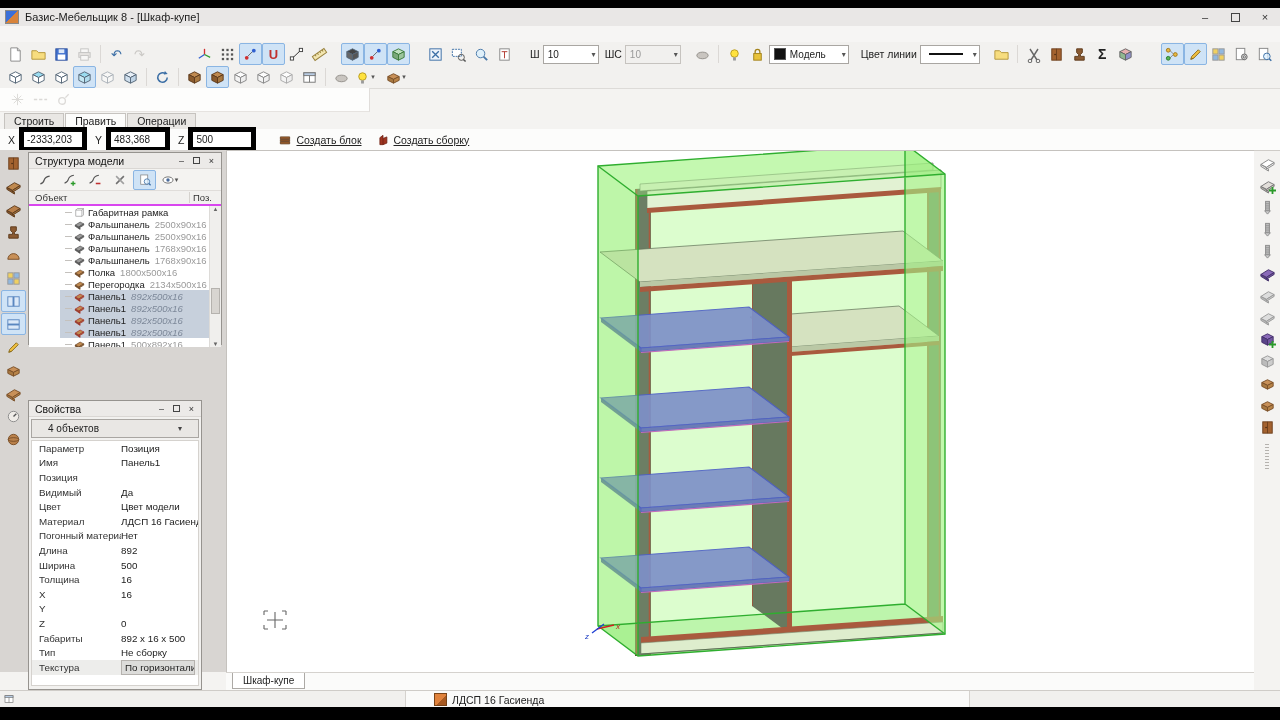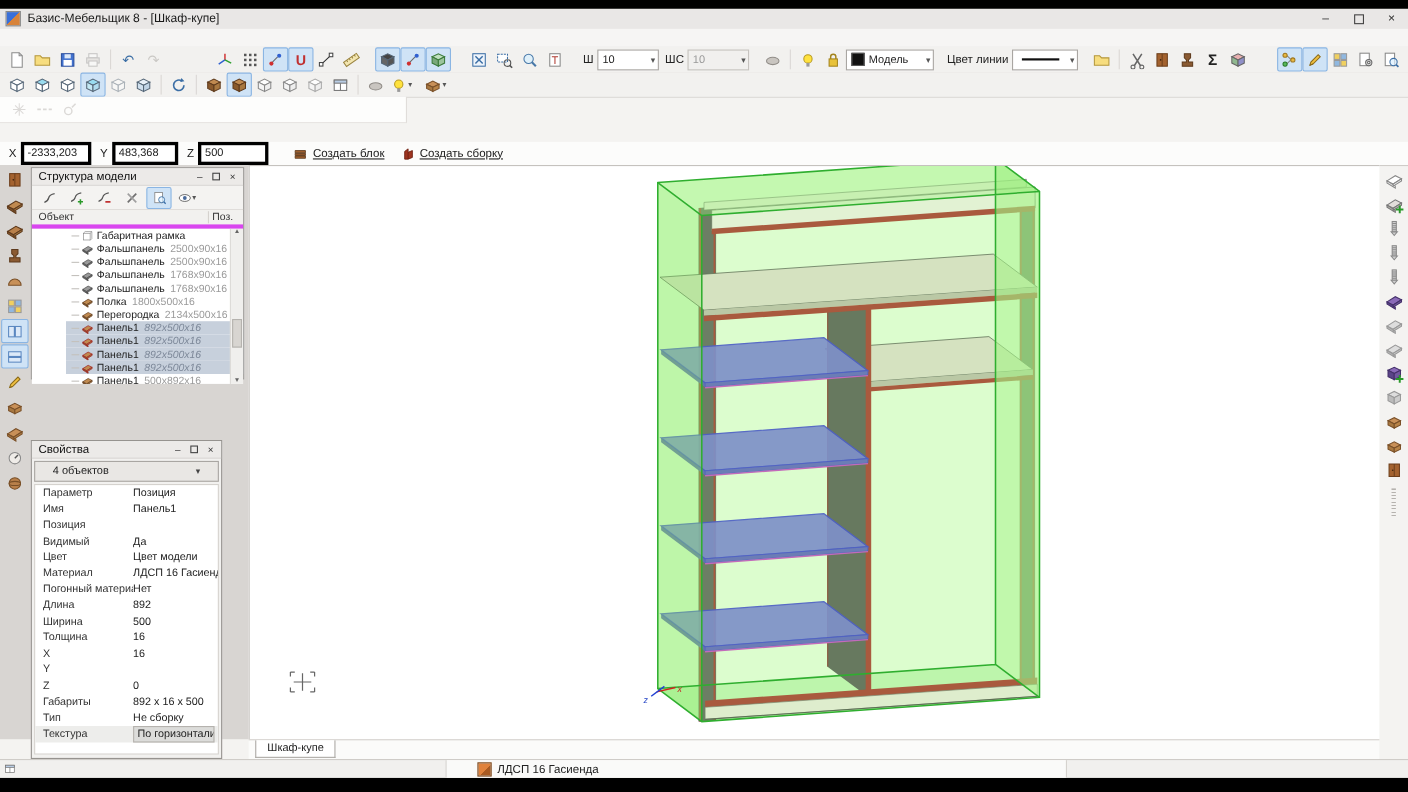--- a/index.html
+++ b/index.html
@@ -37,32 +37,32 @@
   .swatch{width:10px;height:10px;background:#111;border:1px solid #555;margin-right:4px;flex:0 0 auto;}
   .linesample{width:34px;height:0;border-top:2px solid #111;margin:0 4px;flex:0 0 auto;}
   .sigma{font-size:14px;font-weight:bold;color:#222;line-height:1;}
   .magnetU{font-size:13px;font-weight:bold;color:#c03030;line-height:1;}
   
   .sketchpanel{position:absolute;left:0;top:80px;width:370px;height:24px;background:#fdfdfc;border-right:1px solid #e0ddda;border-bottom:1px solid #e6e3e0;display:flex;align-items:center;padding-left:6px;box-sizing:border-box;}
   .tabsrow{position:absolute;left:0;top:104px;width:370px;height:17px;display:flex;align-items:flex-end;padding-left:4px;box-sizing:border-box;background:#f4f3f1;}
   .stab{font-size:10.5px;color:#222;padding:1px 9px 2px;border:1px solid #c6c3bf;border-bottom:none;background:#e9e7e4;margin-right:1px;}
   .stab.active{background:#fcfcfb;}
   .coordbar{position:absolute;left:0;top:121px;width:1280px;height:21px;background:#fcfcfb;border-bottom:1px solid #cfccc8;display:flex;align-items:center;font-size:10.5px;color:#222;}
-  .cfield{border:3px solid #000000;background:#fff;height:15px;font-size:10px;display:flex;align-items:center;padding:0 3px;margin:0 8px 0 4px;text-align:center;}
+  .cfield{border:5px solid #000000;background:#fff;height:15px;font-size:10px;display:flex;align-items:center;padding:0 3px;margin:0 8px 0 4px;text-align:center;}
   .cbtn{display:flex;align-items:center;gap:4px;font-size:10.5px;color:#222;margin-right:14px;text-decoration:underline;}
   
   .dock{position:absolute;left:0;top:142px;width:226px;height:522px;background:#d8d5d2;}
   .panel{position:absolute;background:#f2f1ef;border:1px solid #96938f;box-sizing:border-box;}
   .ptitle{height:15px;background:#eceae8;display:flex;align-items:center;font-size:10.5px;color:#111;padding:0 3px 0 6px;border-bottom:1px solid #dad7d4;}
   .ptitle .t{flex:1;}
   .pwb{display:flex;align-items:center;gap:2px;}
   .pwbtn{width:13px;height:11px;display:flex;align-items:center;justify-content:center;font-size:9px;color:#333;}
   .pwbtn .boxglyph{width:5px;height:5px;}
   .ptools{height:21px;display:flex;align-items:center;padding-left:4px;gap:2px;border-bottom:1px solid #e0ddda;background:#f4f3f1;}
-  .pcols{height:13px;display:flex;align-items:center;font-size:9.5px;color:#333;background:#f2f1ef;border-bottom:4px solid #d946ef;}
+  .pcols{height:13px;display:flex;align-items:center;font-size:9.5px;color:#333;background:#f2f1ef;border-bottom:2px solid #d946ef;}
   .pcols .c1{flex:1;padding-left:6px;}
   .pcols .c2{width:32px;border-left:1px solid #d5d2ce;padding-left:3px;box-sizing:border-box;}
   .plist{position:relative;background:#fff;overflow:hidden;padding-left:31px;}
   .ti{height:12px;display:flex;align-items:center;font-size:9.5px;color:#222;white-space:nowrap;}
   .ti.sel{background:#c7d0dc;}
   .tc{width:7px;height:0;border-top:1px solid #c4c1bd;margin-left:5px;flex:0 0 auto;}
   .tic{width:11px;height:11px;margin:0 3px 0 2px;flex:0 0 auto;}
   .tn{margin-right:5px;}
   .ts{color:#9a9a9a;}
   .sel .ts{color:#7d8899;font-style:italic;}
@@ -648,20 +648,25 @@
           <use href="#i-dashes"></use>
         </svg>
       </span>
     <span class="ib dim">
         <svg class="ic">
           <use href="#i-sigma1"></use>
         </svg>
       </span>
   </div>
 
+  <div class="tabsrow">
+    <span class="stab">Строить</span>
+    <span class="stab active">Править</span>
+    <span class="stab">Операции</span>
+  </div>
 
   <div class="coordbar">
     <span style="margin-left:8px">X</span>
     <span class="cfield" style="width:52px">-2333,203</span>
     <span>Y</span>
     <span class="cfield" style="width:48px">483,368</span>
     <span>Z</span>
     <span class="cfield" style="width:52px">500</span>
     <span class="gap" style="width:14px"></span>
     <span class="cbtn">

